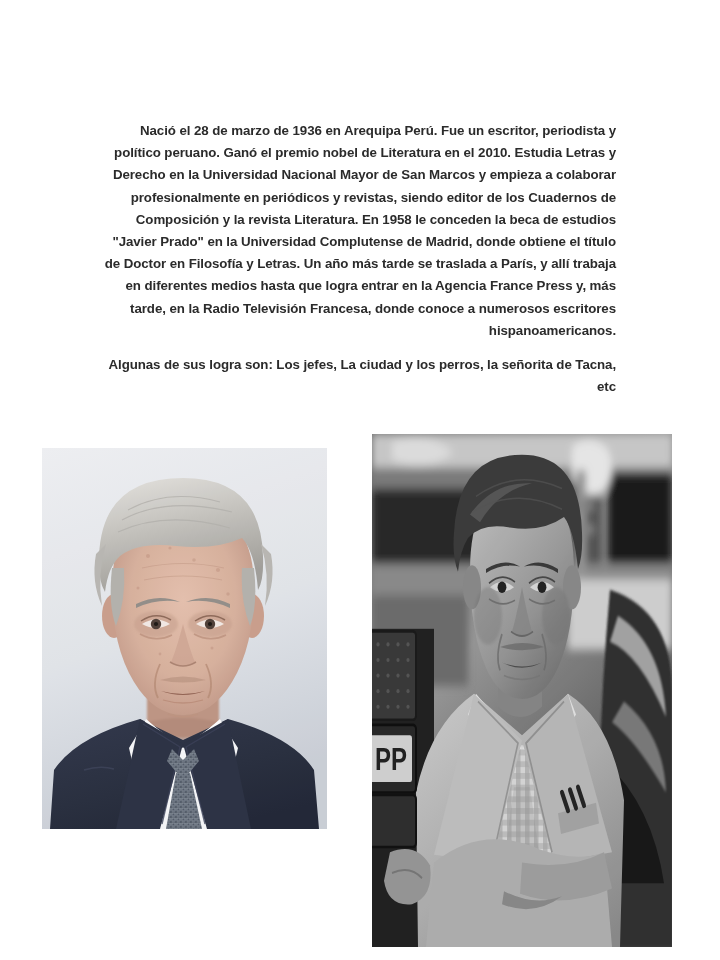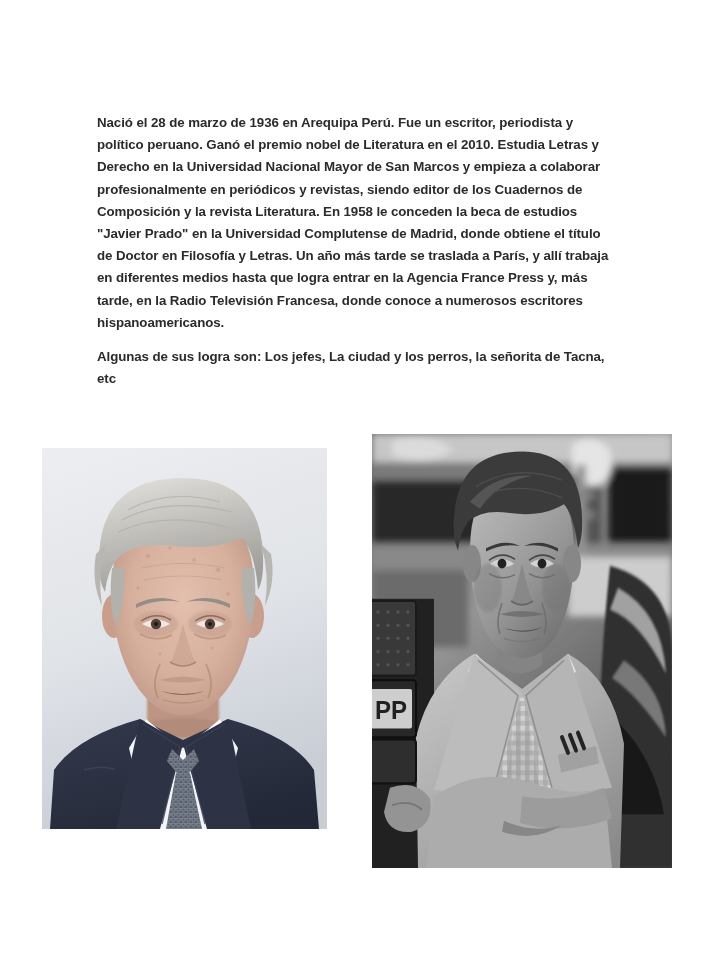--- a/index.html
+++ b/index.html
@@ -34,30 +34,30 @@
     left: 97px;
     top: 112px;
     width: 519px;
     font-size: 13.3px;
     font-weight: 700;
     line-height: 22.2px;
     color: #2b2b2b;
     text-align: left;
     letter-spacing: -0.08px;
   }
-  .body-text p { margin: 0 0 12px 0; }
+  .body-text p { margin: 8px 0 12px 0; text-align: right; }
   .body-text p:last-child { margin-bottom: 0; }
 
   
   .photo {
     position: absolute;
     overflow: hidden;
   }
   #photo-left  { left: 42px;  top: 448px; width: 285px; height: 381px; }
-  #photo-right { left: 372px; top: 434px; width: 300px; height: 434px; }
+  #photo-right { left: 372px; top: 434px; width: 300px; height: 513px; }
 
   .photo svg { display: block; width: 100%; height: 100%; }
 </style>
 </head>
 <body>
 
 <div class="page">
 
 
   <div class="body-text">

